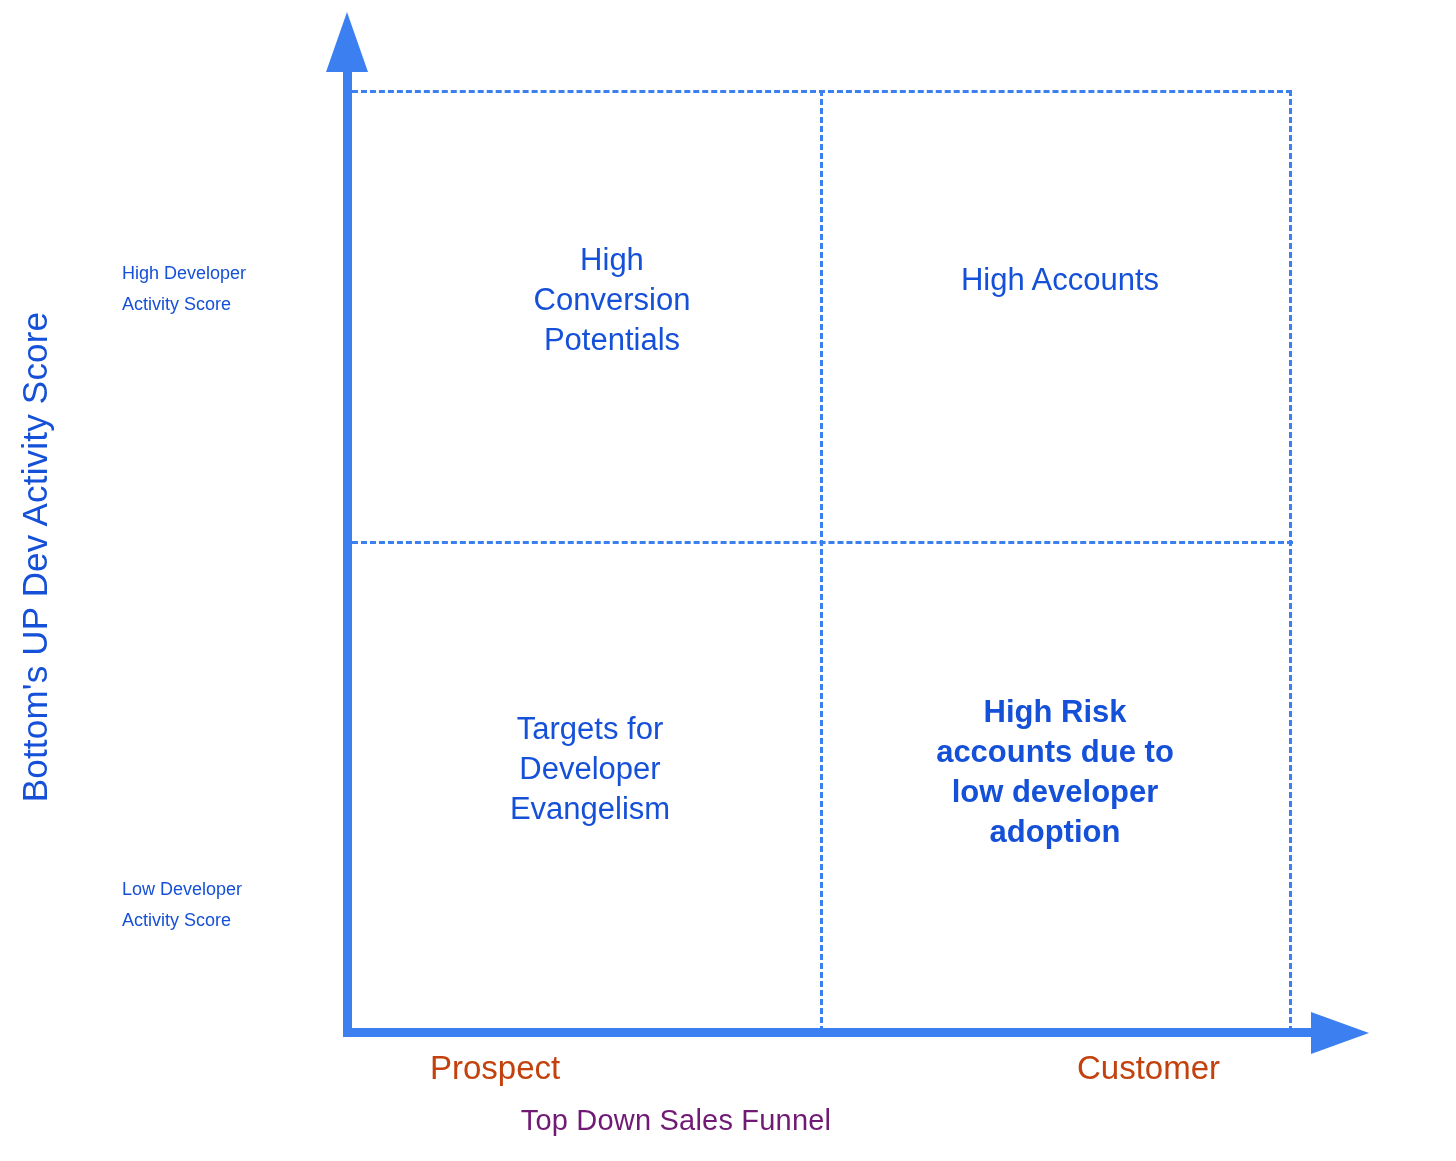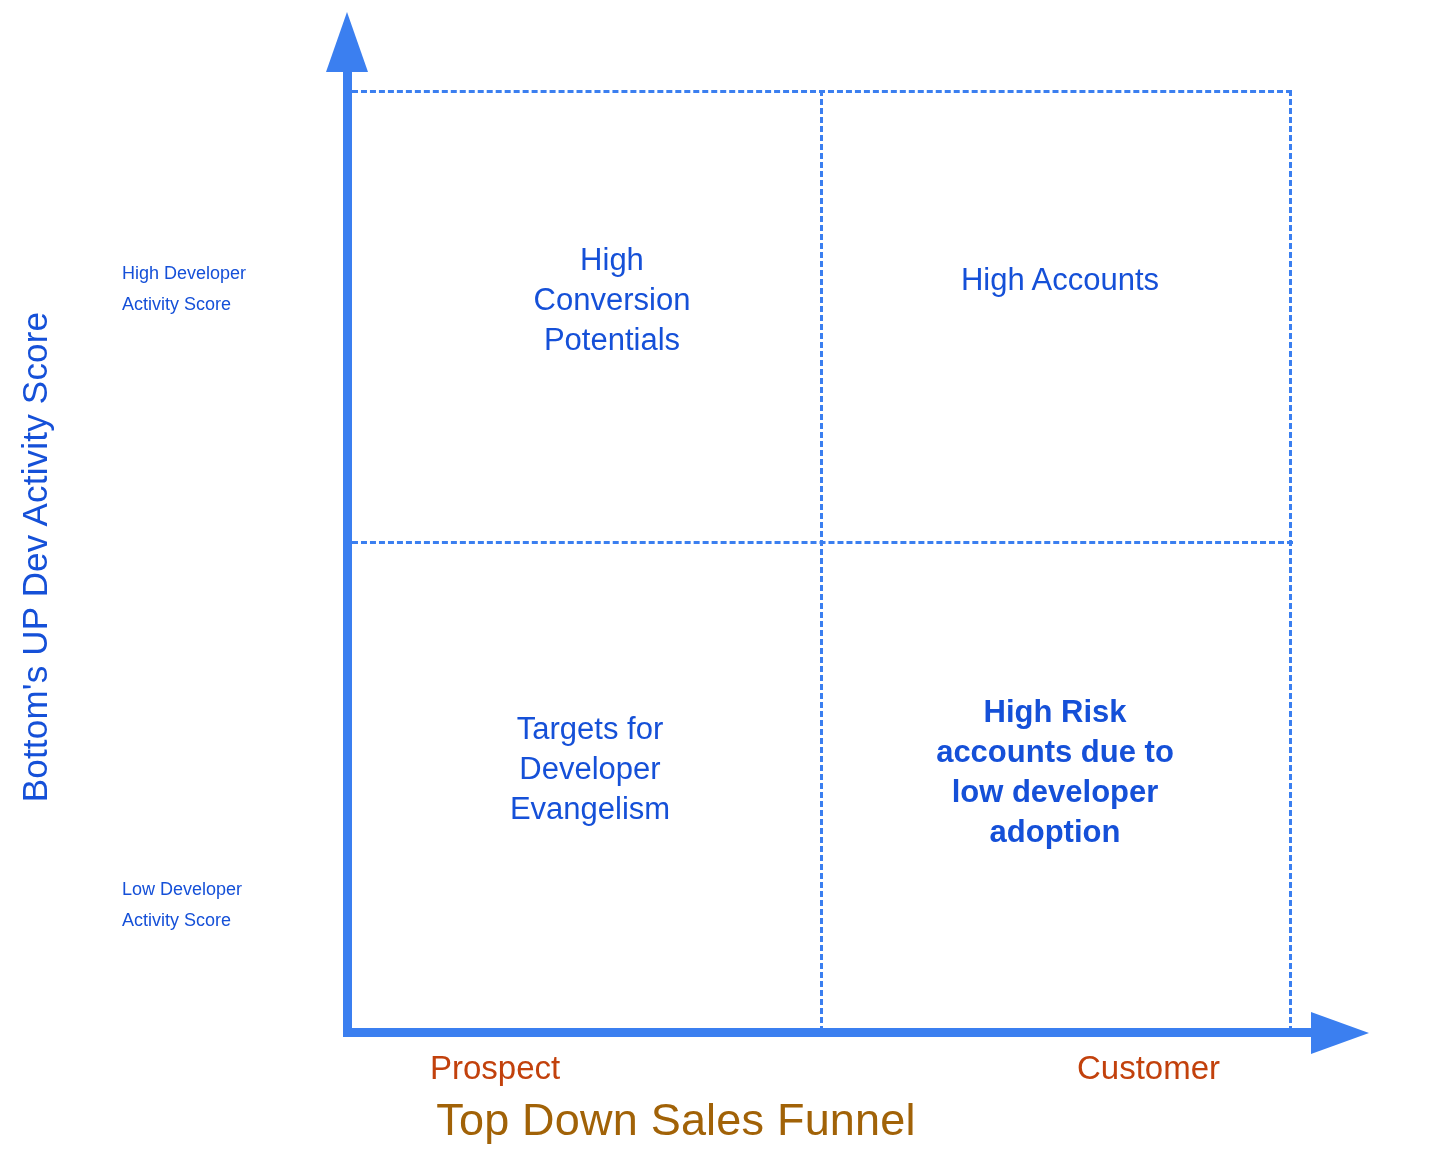--- a/index.html
+++ b/index.html
@@ -123,22 +123,22 @@
   #label-prospect { left: 430px; top: 1053px; }
   #label-customer { left: 1077px; top: 1029px; margin-top: 24px; }
 
   
   #x-axis-title {
     position: absolute;
     left: 0px;
     top: 1098px;
     width: 1352px;
     text-align: center;
-    color: #a16207;
-    font-size: 45px;
+    color: #701a75;
+    font-size: 29px;
     line-height: 44px;
     letter-spacing: 0.2px;
   }
   #y-axis-title-wrap {
     position: absolute;
     left: -262px;
     top: 532px;
     width: 600px;
     height: 50px;
     transform: rotate(-90deg);

